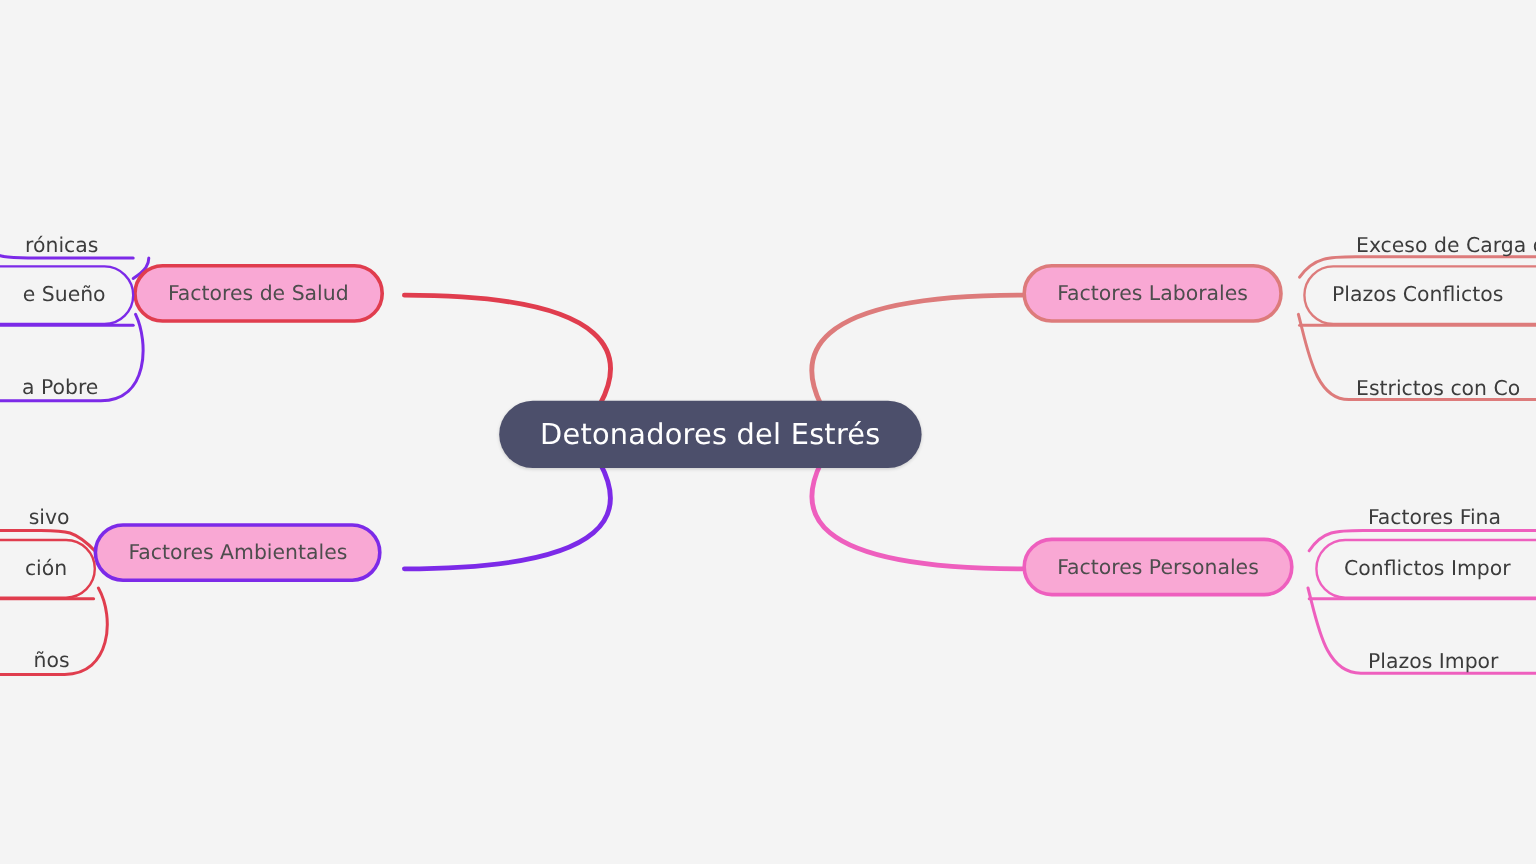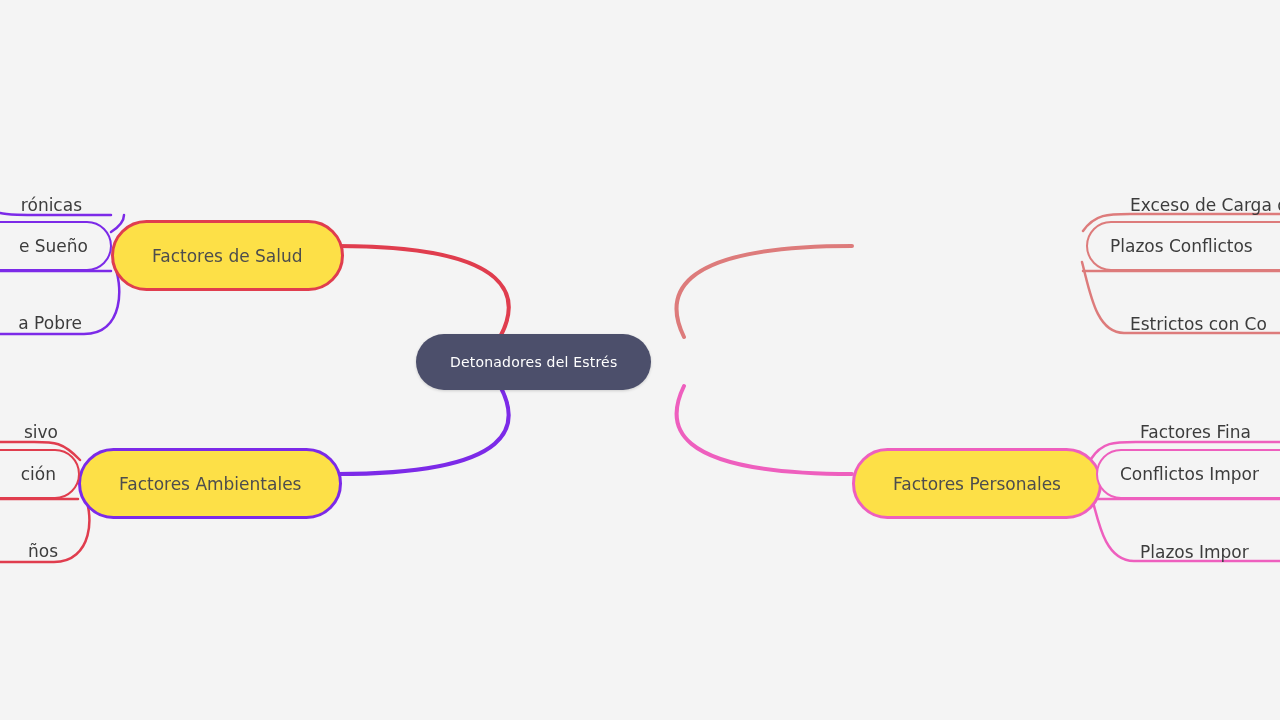--- a/index.html
+++ b/index.html
@@ -23,36 +23,36 @@
     position:absolute;
     display:flex; align-items:center; justify-content:center;
     white-space:nowrap;
     z-index:3;
   }
 
   .root {
     background:#4c4f6b;
     color:#ffffff;
     border-radius:999px;
-    font-size:14px;
+    font-size:24px;
     letter-spacing:.2px;
     padding:0 34px;
     height:56px;
     box-shadow:0 1px 3px rgba(0,0,0,.16);
   }
 
   .branch {
-    background:#fde047;
+    background:#f9a8d4;
     border-radius:999px;
     border-style:solid;
     border-width:3px;
     color:#4d4d4d;
     font-size:17px;
-    height:71px;
-    padding:0 38px;
+    height:49px;
+    padding:0 26px;
   }
 
   
   .leaf {
     color:#3c3c3c;
     font-size:17px;
     height:50px;
     padding:0 22px;
     background:transparent;
     border-radius:999px;
@@ -109,36 +109,39 @@
   </div>
 
   <div class="node leaf boxed" style="left:-98px; top:221px; width:210px; justify-content:flex-end; border-color:#7c2ae8;">
     <span>e Sueño</span>
   </div>
 
   <div class="node leaf" style="left:-96px; top:298px; width:200px; justify-content:flex-end;">
     <span>a Pobre</span>
   </div>
 
-  <div class="node branch" style="left:78px; top:448px; border-color:#7c2ae8;align-items:center;">
+  <div class="node branch" style="left:78px; top:436px; border-color:#7c2ae8;align-items:center;">
     <span>Factores Ambientales</span>
   </div>
 
   <div class="node leaf" style="left:-110px; top:407px; width:190px; justify-content:flex-end;">
     <span>sivo</span>
   </div>
 
   <div class="node leaf boxed" style="left:-112px; top:449px; width:192px; justify-content:flex-end; border-color:#e03d4e;">
     <span>ción</span>
   </div>
 
   <div class="node leaf" style="left:-110px; top:526px; width:190px; justify-content:flex-end;">
     <span>ños</span>
   </div>
 
+  <div class="node branch" style="left:852px; top:220px; border-color:#dd7b7b;">
+    <span>Factores Laborales</span>
+  </div>
 
   <div class="node leaf" style="left:1108px; top:180px; width:240px; justify-content:flex-start;">
     <span>Exceso de Carga d</span>
   </div>
 
   <div class="node leaf boxed" style="left:1086px; top:221px; width:240px; justify-content:flex-start; border-color:#dd7b7b;">
     <span>Plazos Conflictos</span>
   </div>
 
   <div class="node leaf" style="left:1108px; top:299px; width:240px; justify-content:flex-start;">

